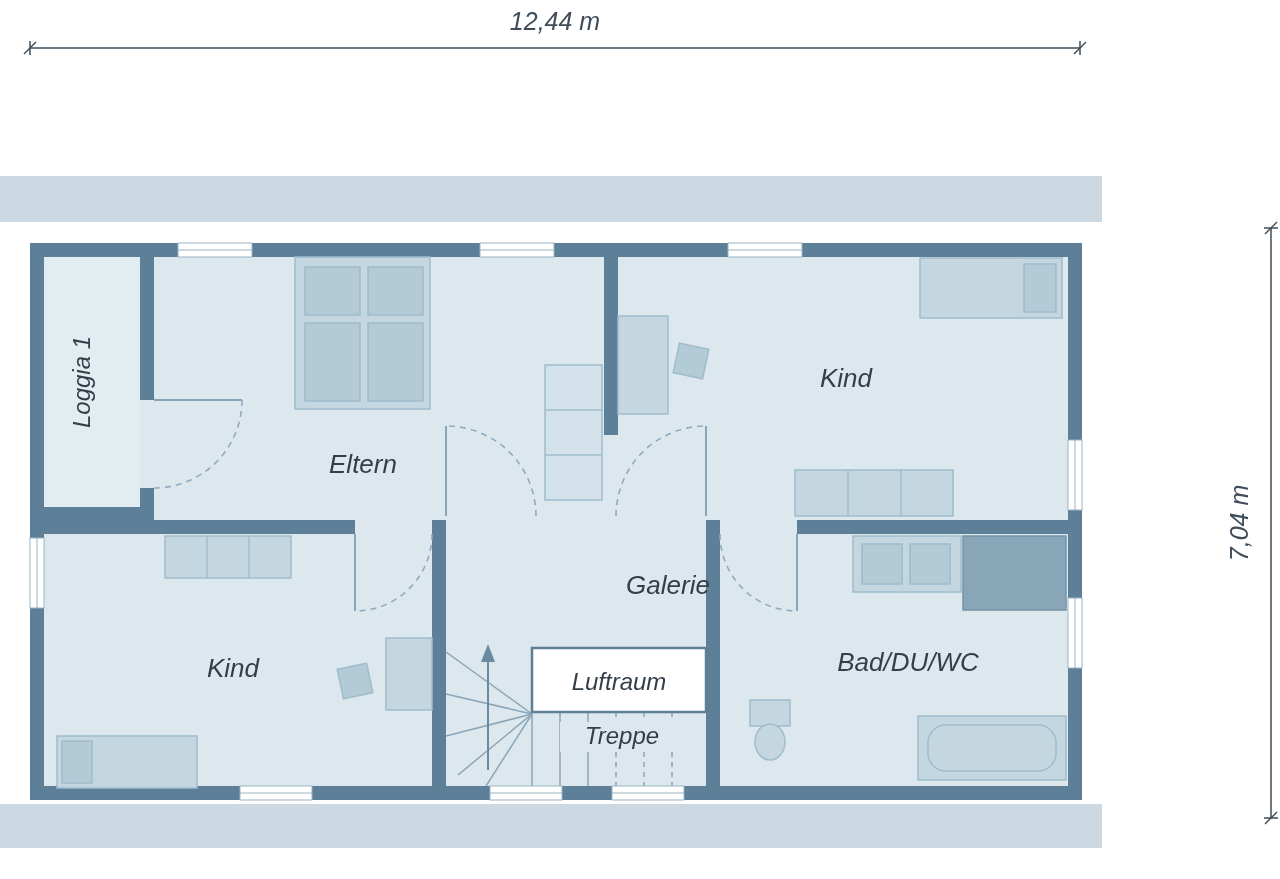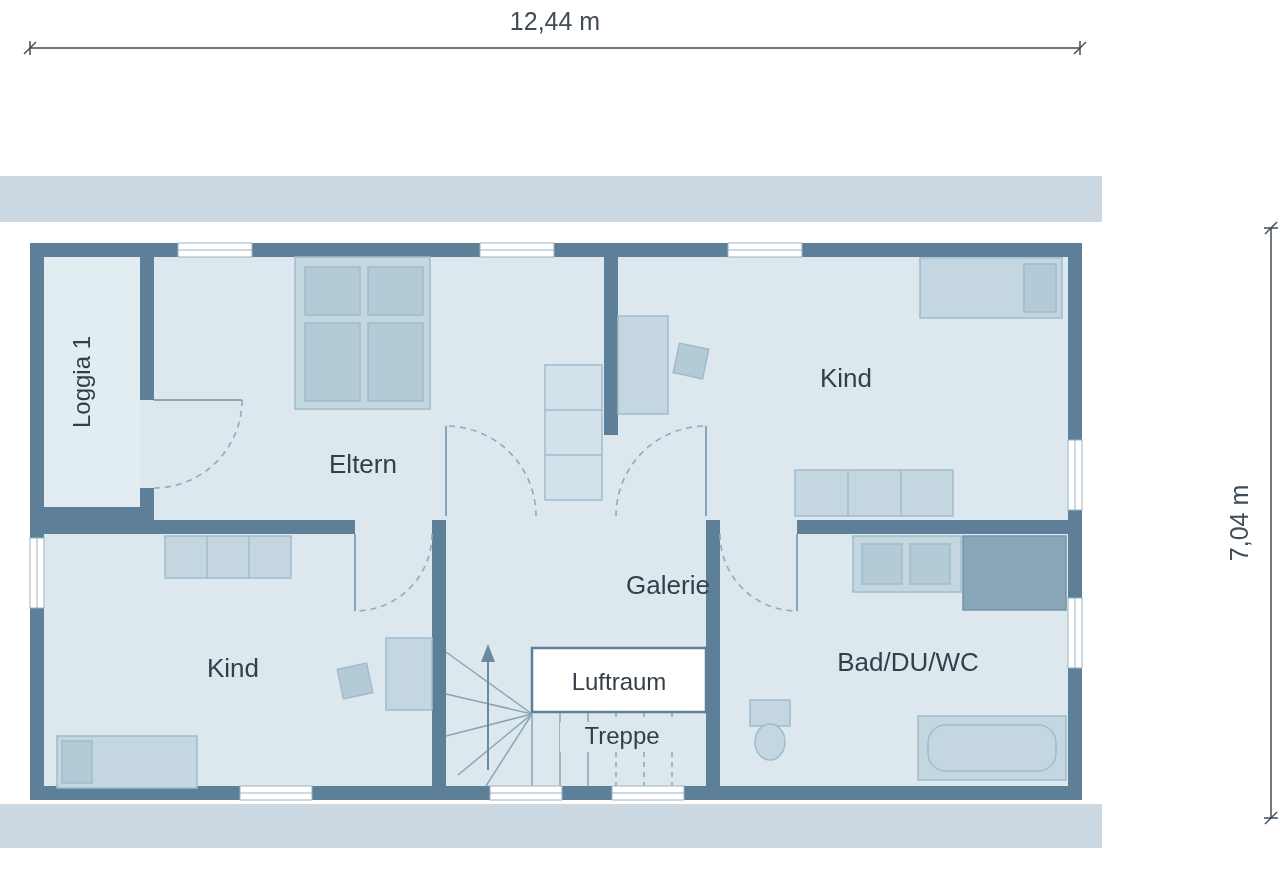--- a/index.html
+++ b/index.html
@@ -6,20 +6,21 @@
     margin: 0;
     padding: 0;
     background: #ffffff;
     font-family: "Liberation Sans", sans-serif;
   }
   .plan-wrap {
     width: 1280px;
     height: 879px;
     position: relative;
     background: #ffffff;
+    font-style: italic;
   }
   svg text {
     font-family: "Liberation Sans", sans-serif;
     fill: #343e49;
   }
   .room-label { font-size: 26px; }
   .room-label-sm { font-size: 24px; }
   .dim-label { font-size: 25px; fill: #3f4c59; }
 </style>
 </head>

